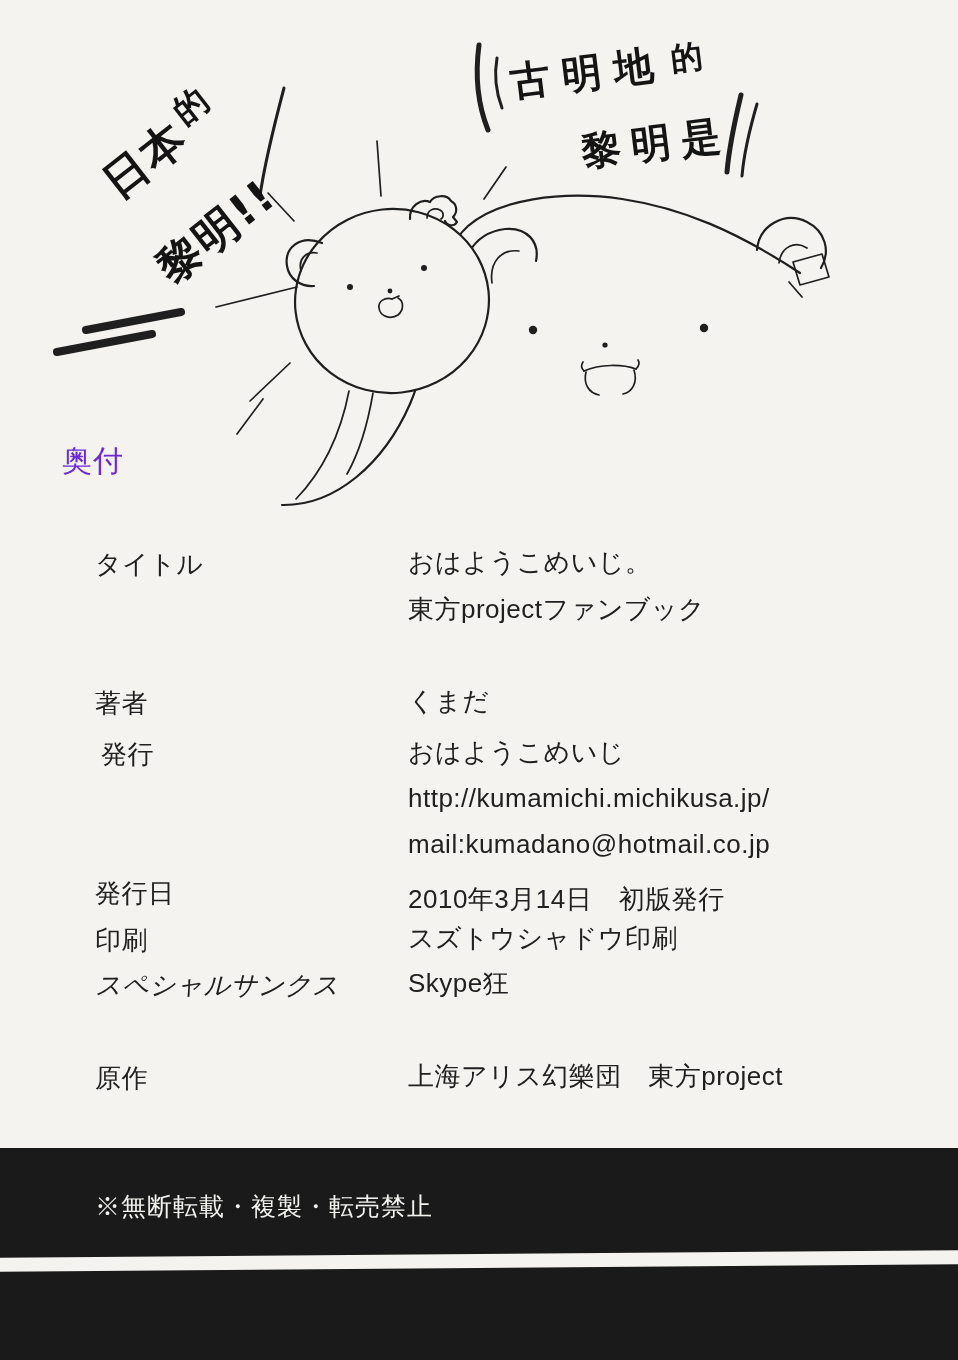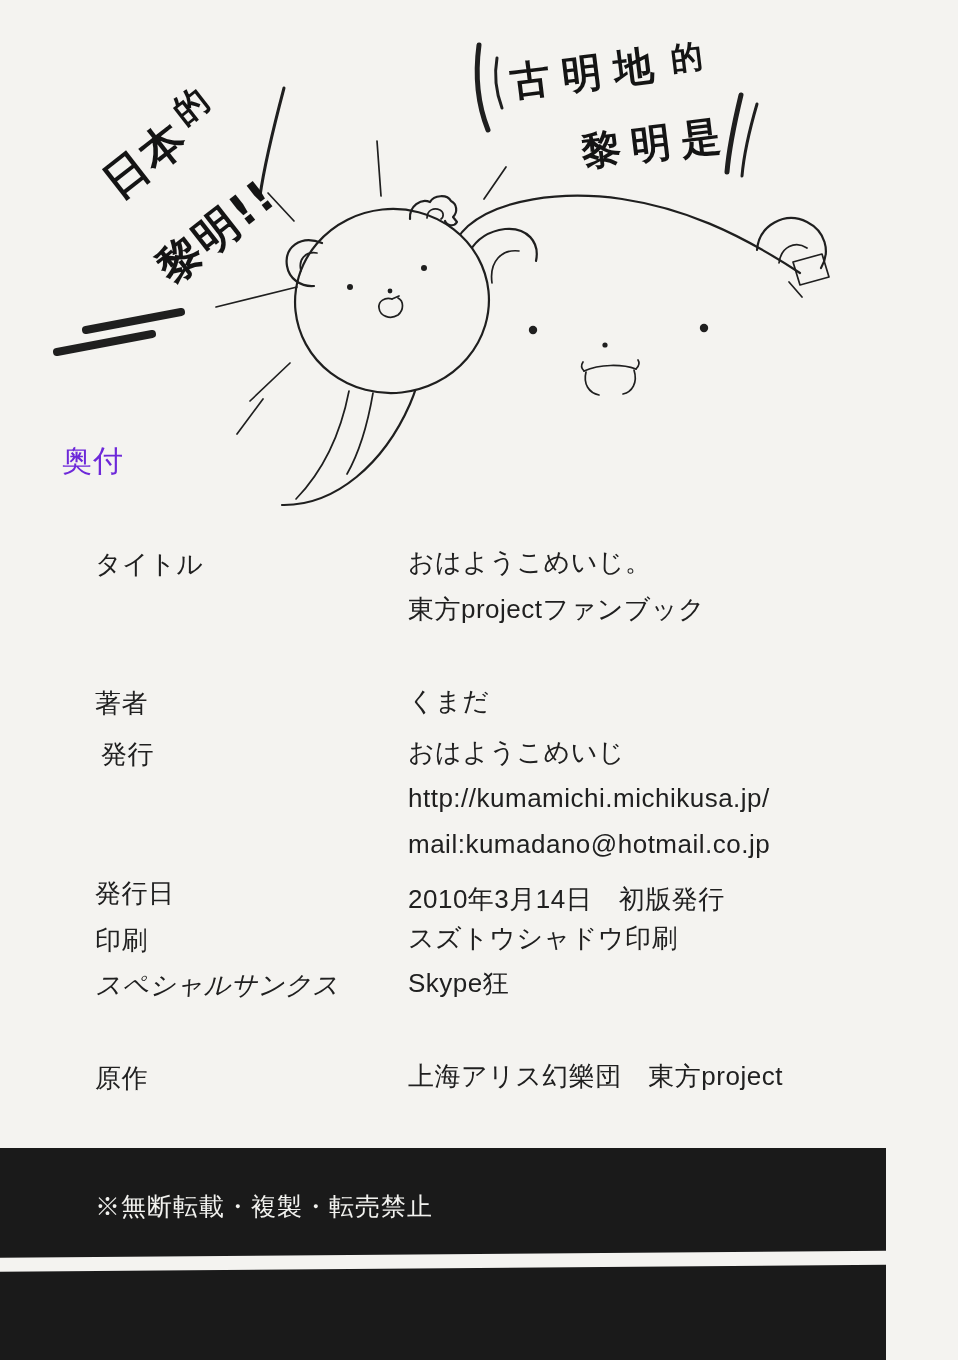--- a/index.html
+++ b/index.html
@@ -44,21 +44,21 @@
   .heading{
     position:absolute;
     font-size:30px;
     letter-spacing:1px;
     white-space:pre;
     color:#6d28d9;
   }
   
   .footer{
     position:absolute;left:0;top:1148px;
-    width:886px;height:212px;
+    width:958px;height:212px;
     background:var(--footer-bar);
     overflow:hidden;
   }
   .footer-notice{
     position:absolute;left:95px;top:42px;
     font-size:25px;
     letter-spacing:1px;
     color:var(--footer-text);
     white-space:pre;
   }

